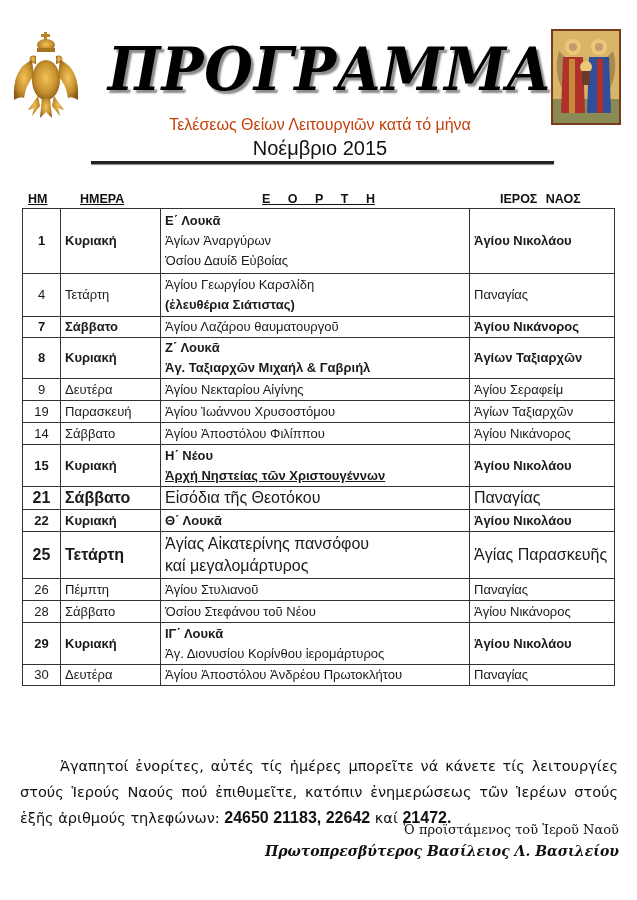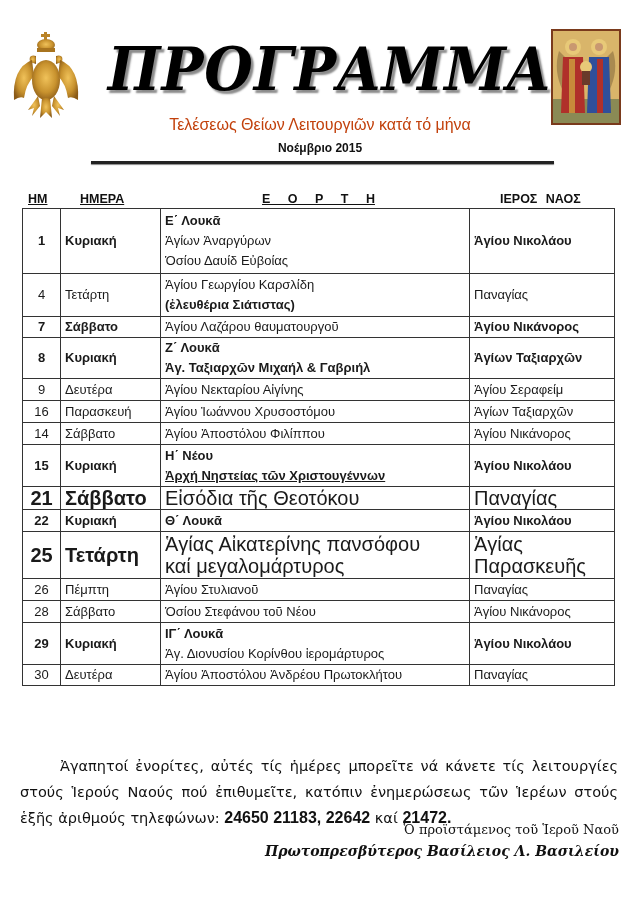--- a/index.html
+++ b/index.html
@@ -8,40 +8,40 @@
   .crest { position: absolute; left: 10px; top: 30px; width: 72px; height: 92px; }
   .icon-img { position: absolute; left: 551px; top: 29px; width: 70px; height: 96px; }
 
   .title { position: absolute; left: 92px; top: 34px; width: 450px; text-align: center;
            font-family: "DejaVu Serif", "Liberation Serif", serif; font-style: italic; font-weight: bold;
            font-size: 60px; line-height: 70px; letter-spacing: 1px; color: #000;
            text-shadow: 3px 3px 2px #8a8a8a; transform: scaleX(0.93); transform-origin: center; }
   .subtitle { position: absolute; left: 80px; top: 114px; width: 480px; text-align: center;
               font-size: 16px; line-height: 22px; color: #c2410c; }
   .month { position: absolute; left: 80px; top: 137px; width: 480px; text-align: center;
-           font-size: 12px; line-height: 22px; color: #111; font-weight: bold; }
+           font-size: 20px; line-height: 22px; color: #111; }
   .rule { position: absolute; left: 91px; top: 161px; width: 463px; height: 3px; background: #222;
           box-shadow: 0 1px 1px #888; }
 
   .col-head { position: absolute; top: 192px; font-size: 12.5px; font-weight: bold; color: #111; line-height: 15px; }
   .col-head.u { text-decoration: underline; }
   .h-hm { left: 28px; }
   .h-day { left: 80px; }
   .h-feast { left: 262px; word-spacing: 14px; }
   .h-church { left: 500px; word-spacing: 5px; }
 
   table.sched { position: absolute; left: 22px; top: 208px; width: 592px; border-collapse: collapse; table-layout: fixed; }
   table.sched td { border: 1.2px solid #333; padding: 0 4px; font-size: 13px; line-height: 20px; vertical-align: middle; color: #1a1a1a; }
   col.c-num { width: 38px; }
   col.c-day { width: 100px; }
   col.c-feast { width: 309px; }
   col.c-church { width: 145px; }
   td.num { text-align: center; }
   tr.b td.num, tr.b td.day, tr.b td.church { font-weight: bold; }
-  tr.big td { font-size: 20px; line-height: 22px; }
+  tr.big td { font-size: 16px; line-height: 22px; }
   tr.big td.num, tr.big td.day { font-weight: bold; }
   .feast-line { display: block; }
   .feast-line.bold { font-weight: bold; }
   .feast-line.ul { text-decoration: underline; font-weight: bold; }
 
   .note { position: absolute; left: 20px; top: 733px; width: 598px; font-family: "DejaVu Sans", sans-serif;
           font-size: 14.5px; line-height: 26px; text-align: justify; color: #111; text-indent: 40px; margin-top: 20px; }
   .note b { font-family: "Liberation Sans", sans-serif; font-size: 16px; }
   .sig1 { position: absolute; right: 18px; top: 822px; font-family: "DejaVu Serif", serif; font-size: 13px; color: #111; }
   .sig2 { position: absolute; right: 18px; top: 843px; font-family: "DejaVu Serif", serif; font-style: italic; font-weight: bold; font-size: 14px; color: #111; }
@@ -145,21 +145,21 @@
       </tr>
       <tr style="height: 22px;">
         <td class="num">9</td>
         <td class="day">Δευτέρα</td>
         <td class="feast">
           <span class="feast-line">Ἁγίου Νεκταρίου  Αἰγίνης</span>
         </td>
         <td class="church">Ἁγίου Σεραφείμ</td>
       </tr>
       <tr style="height: 22px;">
-        <td class="num">16</td>
+        <td class="num">19</td>
         <td class="day">Παρασκευή</td>
         <td class="feast">
           <span class="feast-line">Ἁγίου Ἰωάννου Χρυσοστόμου</span>
         </td>
         <td class="church">Ἁγίων Ταξιαρχῶν</td>
       </tr>
       <tr style="height: 22px;">
         <td class="num">14</td>
         <td class="day">Σάββατο</td>
         <td class="feast">

